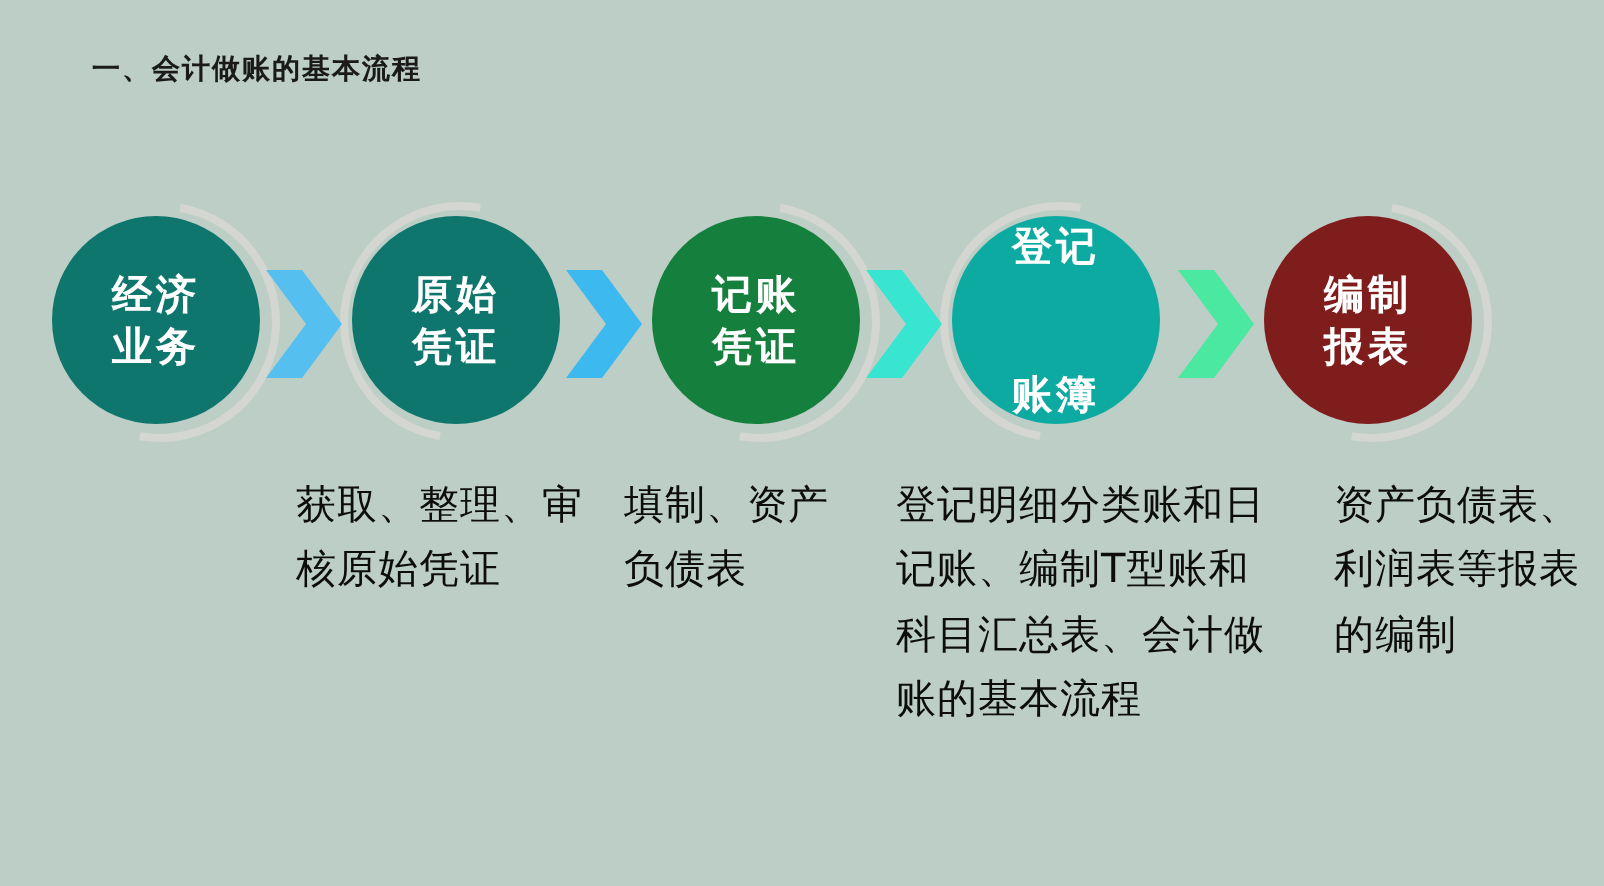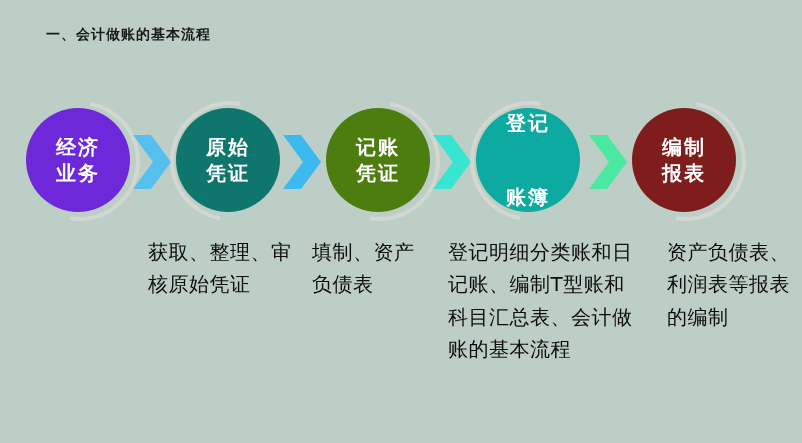--- a/index.html
+++ b/index.html
@@ -76,35 +76,35 @@
   }
 </style>
 </head>
 <body>
 
 <div id="page-title">一、会计做账的基本流程</div>
 
 <div id="flow-row">
     <div class="flow-node" style="left: 16px;">
       <div class="node-ring"></div>
-      <div class="node-circle" style="background: #6d28d9;">
+      <div class="node-circle" style="background: #0f766e;">
         <span class="ln">经济</span>
         <span class="ln">业务</span>
       </div>
     </div>
     <div class="flow-node" style="left: 166px;">
       <div class="node-ring alt"></div>
       <div class="node-circle" style="background: #0f766e;">
         <span class="ln">原始</span>
         <span class="ln">凭证</span>
       </div>
     </div>
     <div class="flow-node" style="left: 316px;">
       <div class="node-ring"></div>
-      <div class="node-circle" style="background: #4d7c0f;">
+      <div class="node-circle" style="background: #15803d;">
         <span class="ln">记账</span>
         <span class="ln">凭证</span>
       </div>
     </div>
     <div class="flow-node" style="left: 466px;">
       <div class="node-ring alt"></div>
       <div class="node-circle" style="background: rgb(12, 170, 160); gap: 48px;">
         <span class="ln">登记</span>
         <span class="ln">账簿</span>
       </div>

